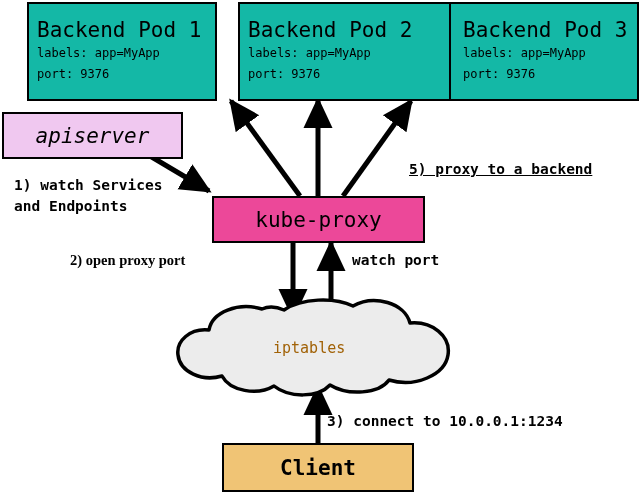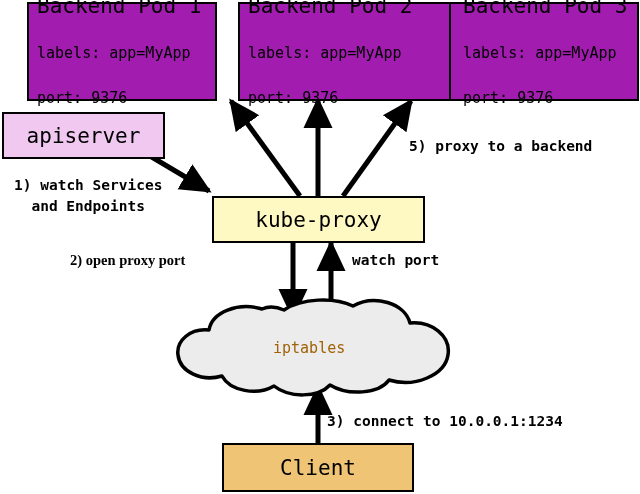--- a/index.html
+++ b/index.html
@@ -25,49 +25,48 @@
   .node {
     position: absolute;
     box-sizing: border-box;
     border: 2px solid #000000;
     display: flex;
     flex-direction: column;
     justify-content: center;
     z-index: 3;
   }
   .pod-box {
-    background: #a21caf;
+    background: #14b8a6;
     padding: 4px 0 6px 8px;
   }
   .pod-title {
     font-size: 21px;
     line-height: 26px;
     letter-spacing: 0px;
     color: #000;
     white-space: nowrap;
   }
   .pod-line {
-    font-size: 15px;
+    font-size: 12px;
     line-height: 21px;
     color: #000;
     white-space: nowrap;
-    margin-top: 24px;
   }
   .apiserver-box {
     background: #f0c8f0;
     align-items: center;
   }
   .apiserver-label {
     font-size: 21px;
     line-height: 24px;
     color: #000;
     white-space: nowrap;
   }
   .kubeproxy-box {
-    background: #fef9c3;
+    background: #ec4899;
     align-items: center;
   }
   .kubeproxy-label {
     font-size: 21px;
     line-height: 24px;
     color: #000;
     white-space: nowrap;
   }
   .client-box {
     background: #f0c475;
@@ -151,48 +150,48 @@
     <div class="pod-line">labels: app=MyApp</div>
     <div class="pod-line">port: 9376</div>
   </div>
 
   <div class="node pod-box" style="left:449px; top:2px; width:190px; height:99px;padding-left:12px;">
     <div class="pod-title">Backend Pod 3</div>
     <div class="pod-line">labels: app=MyApp</div>
     <div class="pod-line">port: 9376</div>
   </div>
 
-  <div class="node apiserver-box" style="left:2px; top:112px; width:163px; height:47px;">
+  <div class="node apiserver-box" style="left:2px; top:112px; width:181px; height:47px;font-style:italic;">
     <div class="apiserver-label">apiserver</div>
   </div>
 
   <div class="node kubeproxy-box" style="left:212px; top:196px; width:213px; height:47px;">
     <div class="kubeproxy-label">kube-proxy</div>
   </div>
 
   <div class="cloud-label" style="left:273px; top:339px;">iptables</div>
 
-  <div class="node client-box" style="left:222px; top:443px; width:192px; height:49px;">
+  <div class="node client-box" style="left:222px; top:443px; width:192px; height:49px;font-weight:bold;">
     <div class="client-label">Client</div>
   </div>
 
-  <div class="step-label" style="left:14px; top:175px;text-align:center;">
+  <div class="step-label" style="left:14px; top:175px;">
     <div>1) watch Services</div>
     <div>and Endpoints</div>
   </div>
 
   <div class="step-label" style="left:70px; top:250px;font-family:Liberation Serif, serif;">
     <div>2) open proxy port</div>
   </div>
 
   <div class="step-label" style="left:327px; top:411px;">
     <div>3) connect to 10.0.0.1:1234</div>
   </div>
 
   <div class="step-label" style="left:352px; top:250px;">
     <div>watch port</div>
   </div>
 
-  <div class="step-label" style="left:409px; top:136px;">
+  <div class="step-label" style="left:409px; top:159px;text-decoration:underline;">
     <div>5) proxy to a backend</div>
   </div>
 
 </div>
 
 </body></html>

